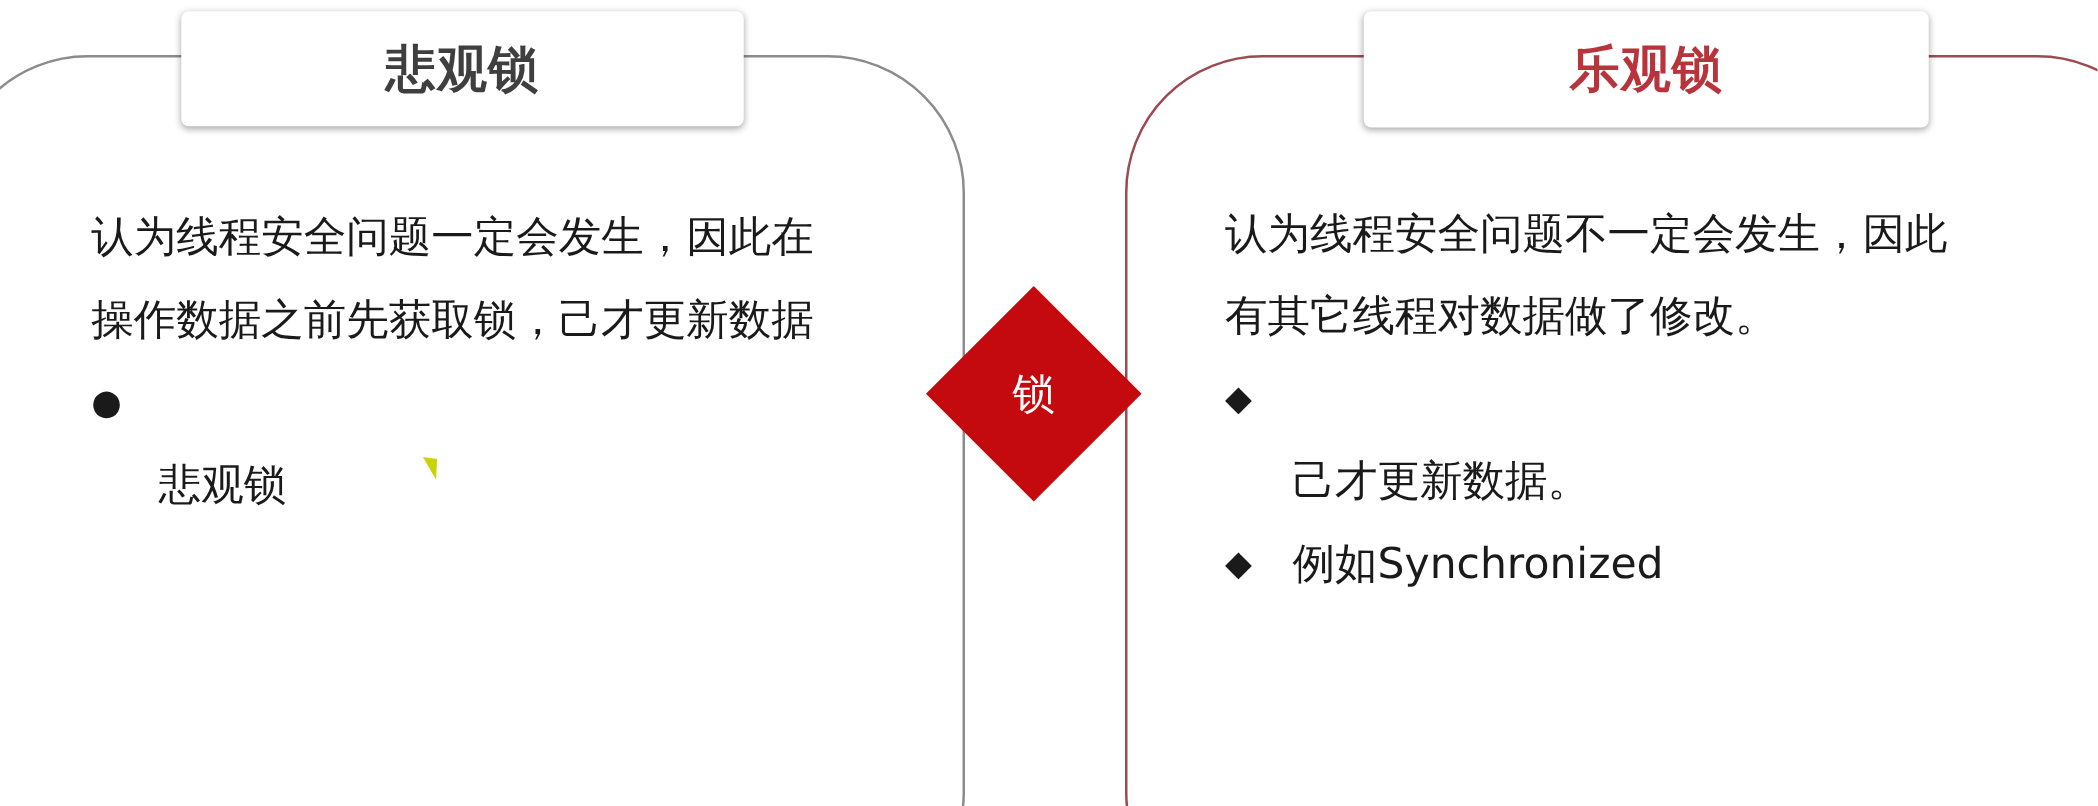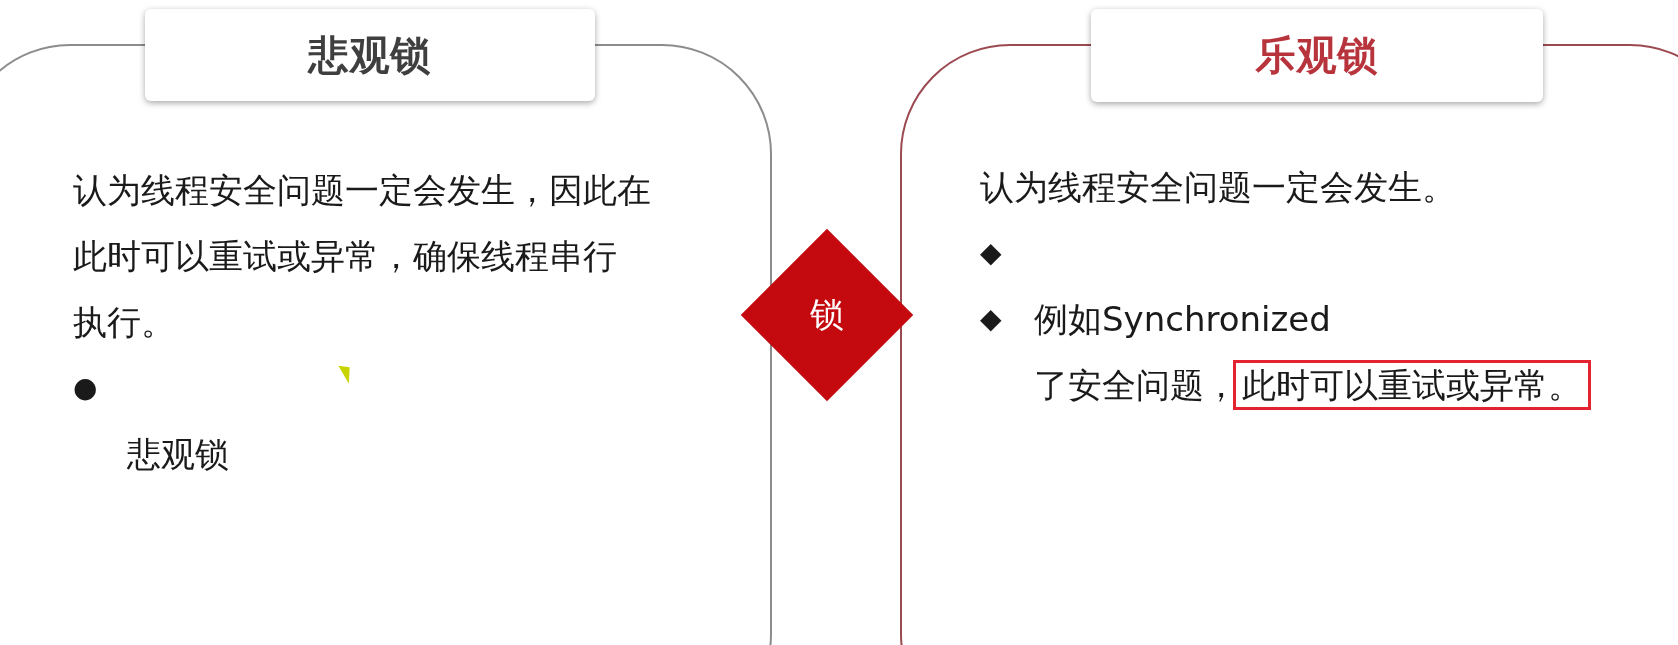--- a/index.html
+++ b/index.html
@@ -29,40 +29,40 @@
 <body>
 
 <div class="panel left"></div>
 <div class="panel right"></div>
 
 <div class="title-box left">悲观锁</div>
 <div class="title-box right">乐观锁</div>
 
 <div class="text left-text">
   <div class="line">认为线程安全问题一定会发生，因此在</div>
-  <div class="line">此时可以重试或异常，确保线程串行</div>
-  <div class="line">执行。</div>
+  <div class="line">操作数据之前先获取锁，己才更新数据</div>
   <div class="bullet-line">
     <span class="bullet">●</span>
   </div>
   <div class="bullet-line">
     <span>悲观锁</span>
   </div>
 </div>
 
 <div class="cursor"></div>
 
 <div class="diamond"></div>
 <div class="diamond-label">锁</div>
 
 <div class="text right-text">
-  <div class="line">认为线程安全问题一定会发生。</div>
+  <div class="line">认为线程安全问题不一定会发生，因此</div>
+  <div class="line">有其它线程对数据做了修改。</div>
   <div class="bullet-line">
     <span class="bullet">◆</span>
+  </div>
+  <div class="bullet-line">
+    <span>己才更新数据。</span>
   </div>
   <div class="bullet-line">
     <span class="bullet">◆</span>
     <span>例如Synchronized</span>
   </div>
-  <div class="bullet-line">
-    <span>了安全问题，</span><span class="hl">此时可以重试或异常。</span>
-  </div>
 </div>
 
 </body></html>

